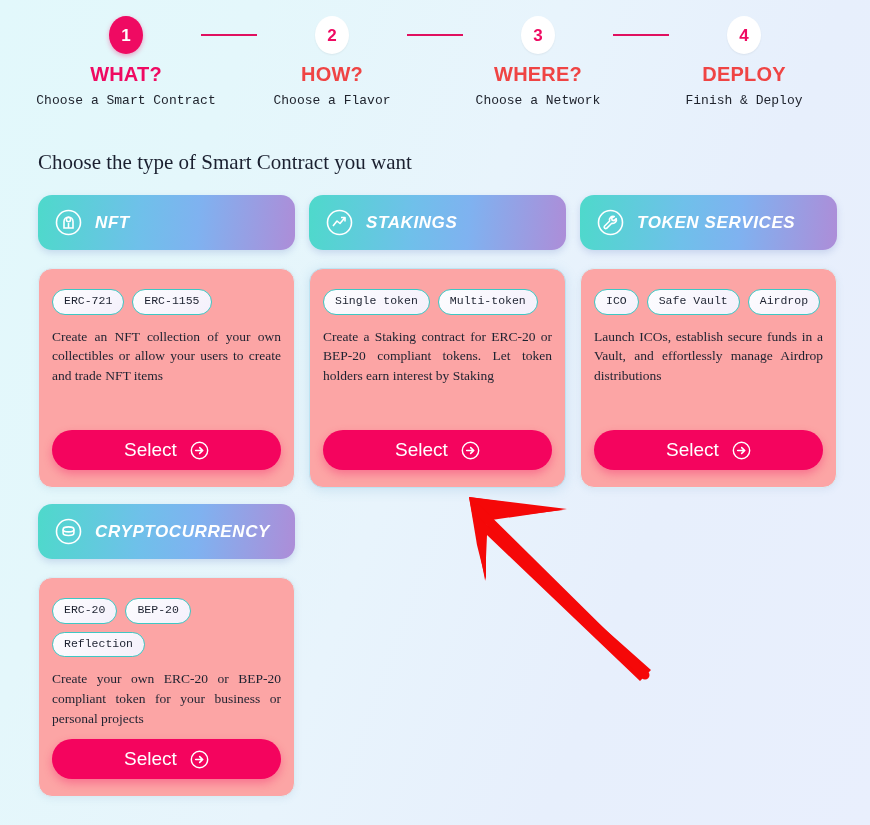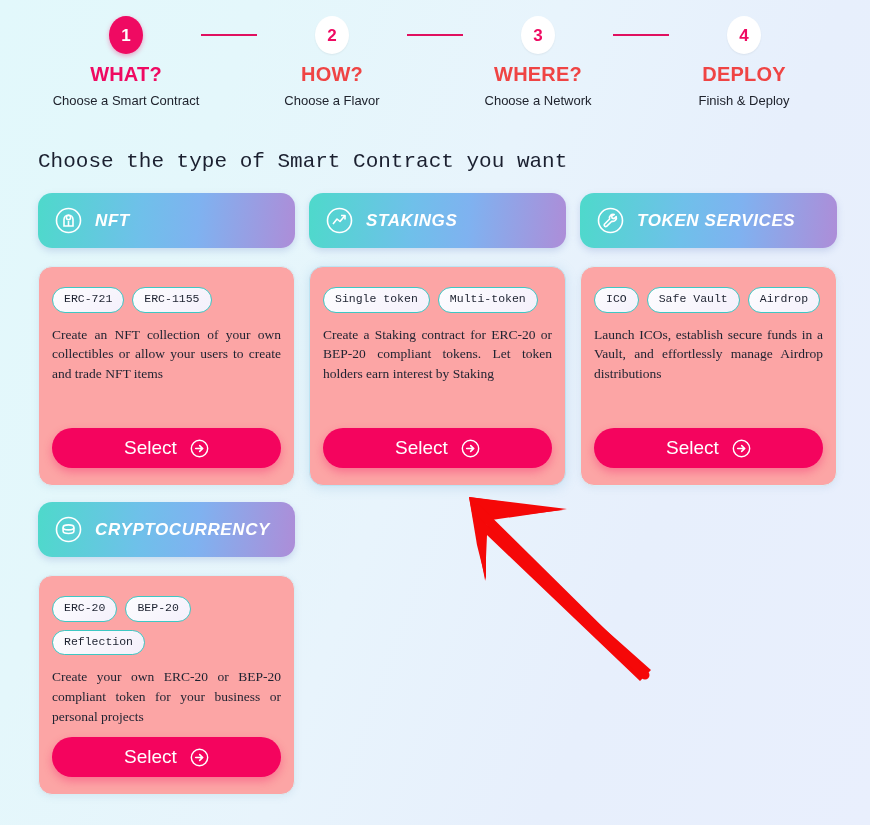--- a/index.html
+++ b/index.html
@@ -67,37 +67,37 @@
     font-weight: bold;
     letter-spacing: 0.2px;
     color: #ef4444;
     font-family: "Liberation Sans", sans-serif;
   }
   .step.active .step-title { color: #ef0a62; }
 
   .step-sub {
     margin-top: 7px;
     font-size: 13px;
-    font-family: Liberation Sans, sans-serif;
+    font-family: Liberation Mono, monospace;
     color: #20242e;
     white-space: nowrap;
   }
 
   .step-line {
     width: 56px;
     height: 2px;
     background: #e0105f;
     margin-top: 18px;
     flex: none;
   }
 
   
   .section-heading {
     margin: 42px 8px 0 38px;
-    font-family: Liberation Mono, monospace;
+    font-family: Liberation Serif, serif;
     font-size: 21px;
     color: #1b2030;
     font-weight: normal;
   }
 
   
   .card-grid {
     margin: 20px 0 0 38px;
     width: 800px;
     display: flex;

